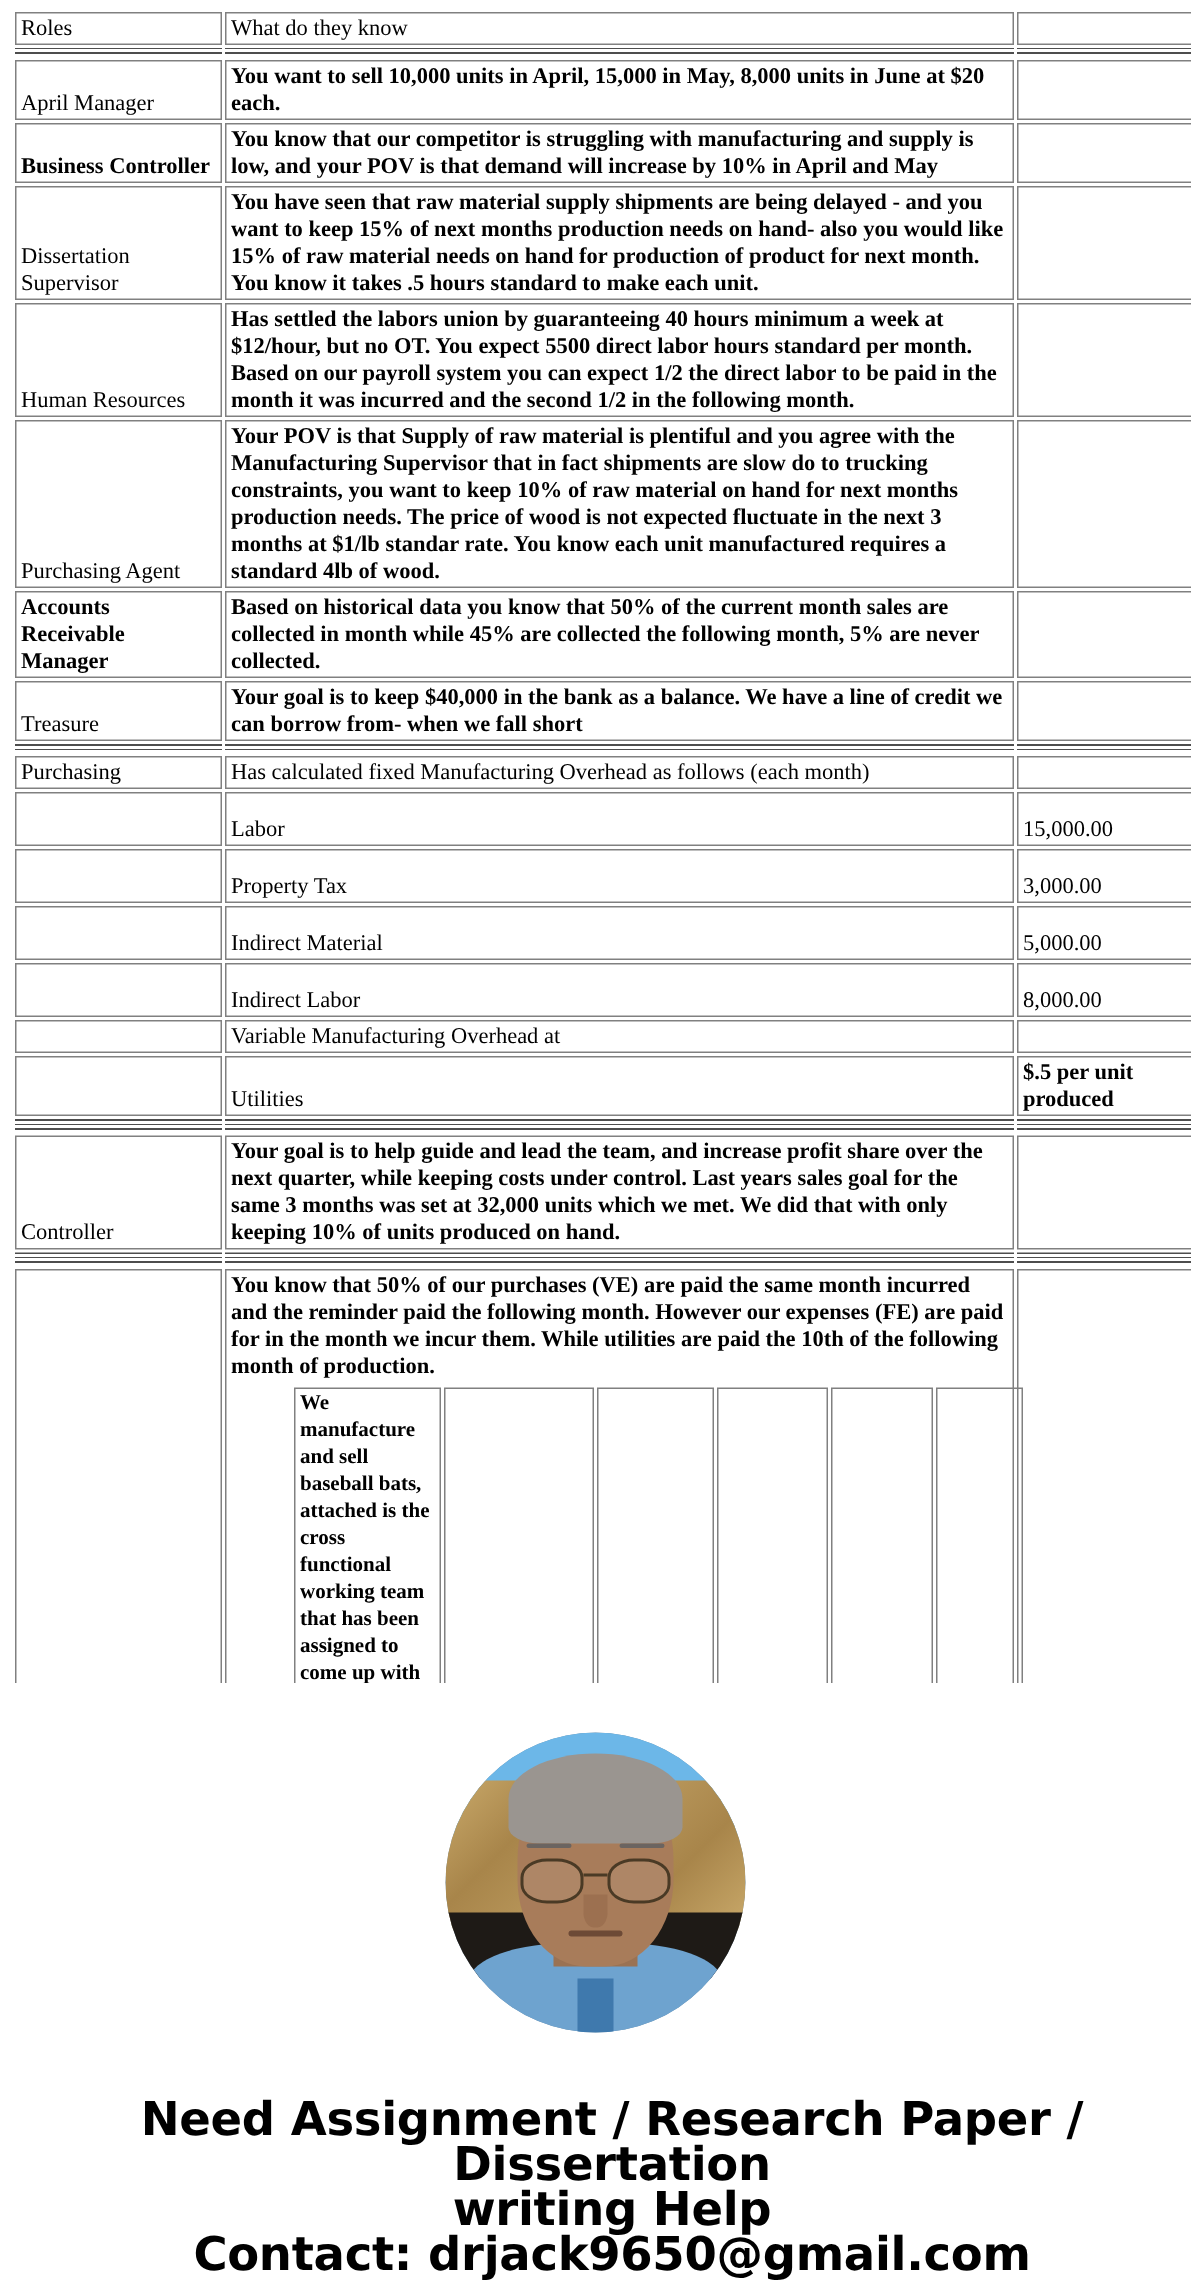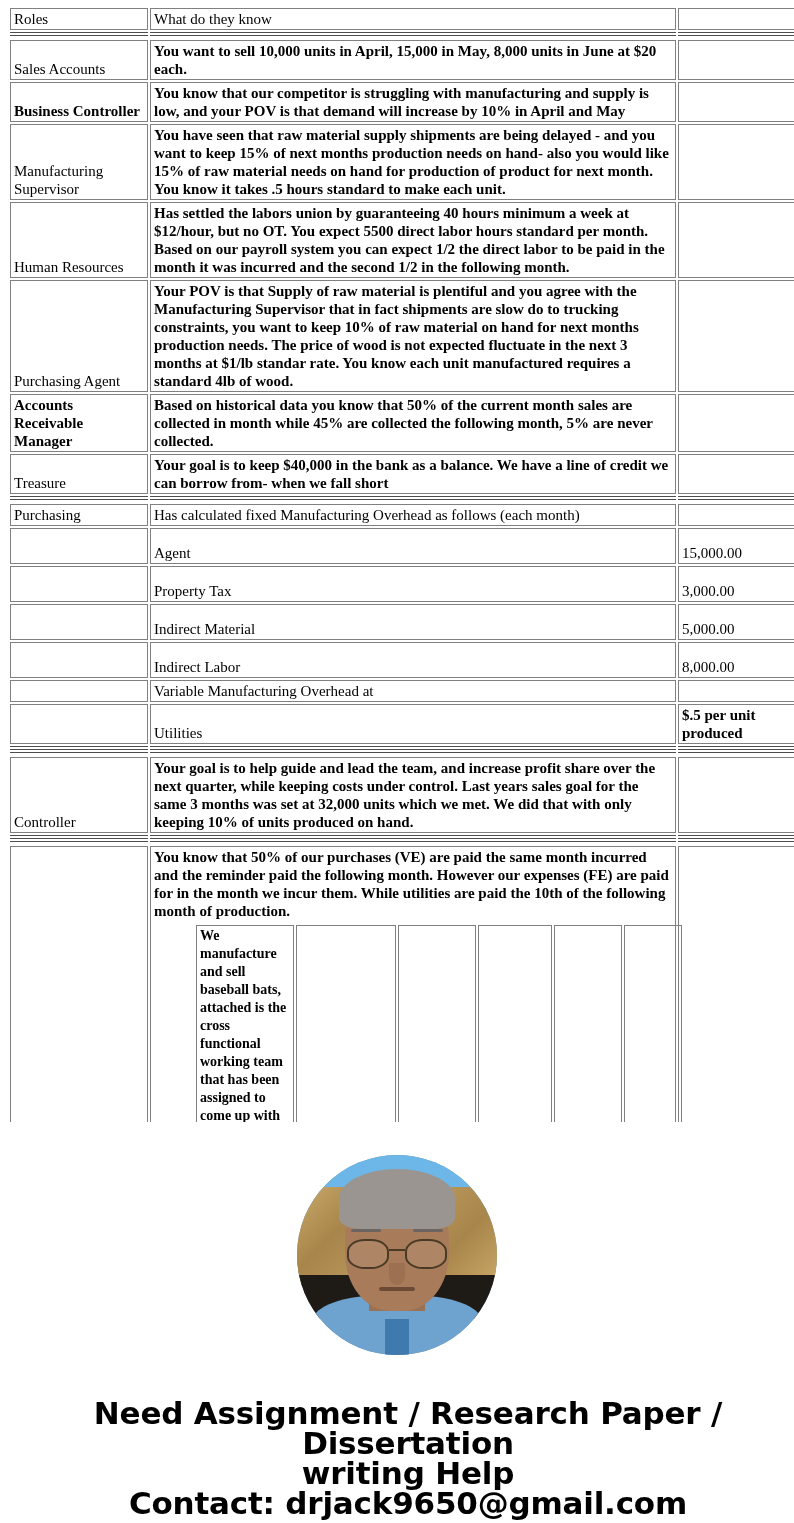--- a/index.html
+++ b/index.html
@@ -210,33 +210,33 @@
         <td class="c3 mid"></td>
       </tr>
 
       <tr class="sep2">
         <td></td>
         <td></td>
         <td></td>
       </tr>
 
       <tr>
-        <td class="c1 mid">Sales Accounts</td>
+        <td class="c1 mid">April Manager</td>
         <td class="c2 top">You want to sell 10,000 units in April, 15,000 in May, 8,000 units in June at $20 each.</td>
         <td class="c3"></td>
       </tr>
 
       <tr>
         <td class="c1 top">Business Controller</td>
         <td class="c2 top">You know that our competitor is struggling with manufacturing and supply is low, and your POV is that demand will increase by 10% in April and May</td>
         <td class="c3"></td>
       </tr>
 
       <tr>
-        <td class="c1 mid">Manufacturing Supervisor</td>
+        <td class="c1 mid">Dissertation Supervisor</td>
         <td class="c2 top">You have seen that raw material supply shipments are being delayed - and you want to keep 15% of next months production needs on hand- also you would like 15% of raw material needs on hand for production of product for next month. You know it takes .5 hours standard to make each unit.</td>
         <td class="c3"></td>
       </tr>
 
       <tr>
         <td class="c1 mid">Human Resources</td>
         <td class="c2 top">Has settled the labors union by guaranteeing 40 hours minimum a week at $12/hour, but no OT. You expect 5500 direct labor hours standard per month. Based on our payroll system you can expect 1/2 the direct labor to be paid in the month it was incurred and the second 1/2 in the following month.</td>
         <td class="c3"></td>
       </tr>
 
@@ -265,21 +265,21 @@
       </tr>
 
       <tr>
         <td class="c1 mid">Purchasing</td>
         <td class="c2 mid">Has calculated fixed Manufacturing Overhead as follows (each month)</td>
         <td class="c3"></td>
       </tr>
 
       <tr>
         <td class="c1"></td>
-        <td class="c2 mid" style="height:32px">Agent</td>
+        <td class="c2 mid" style="height:32px">Labor</td>
         <td class="c3">15,000.00</td>
       </tr>
 
       <tr>
         <td class="c1"></td>
         <td class="c2 mid" style="height:32px">Property Tax</td>
         <td class="c3">3,000.00</td>
       </tr>
 
       <tr>

